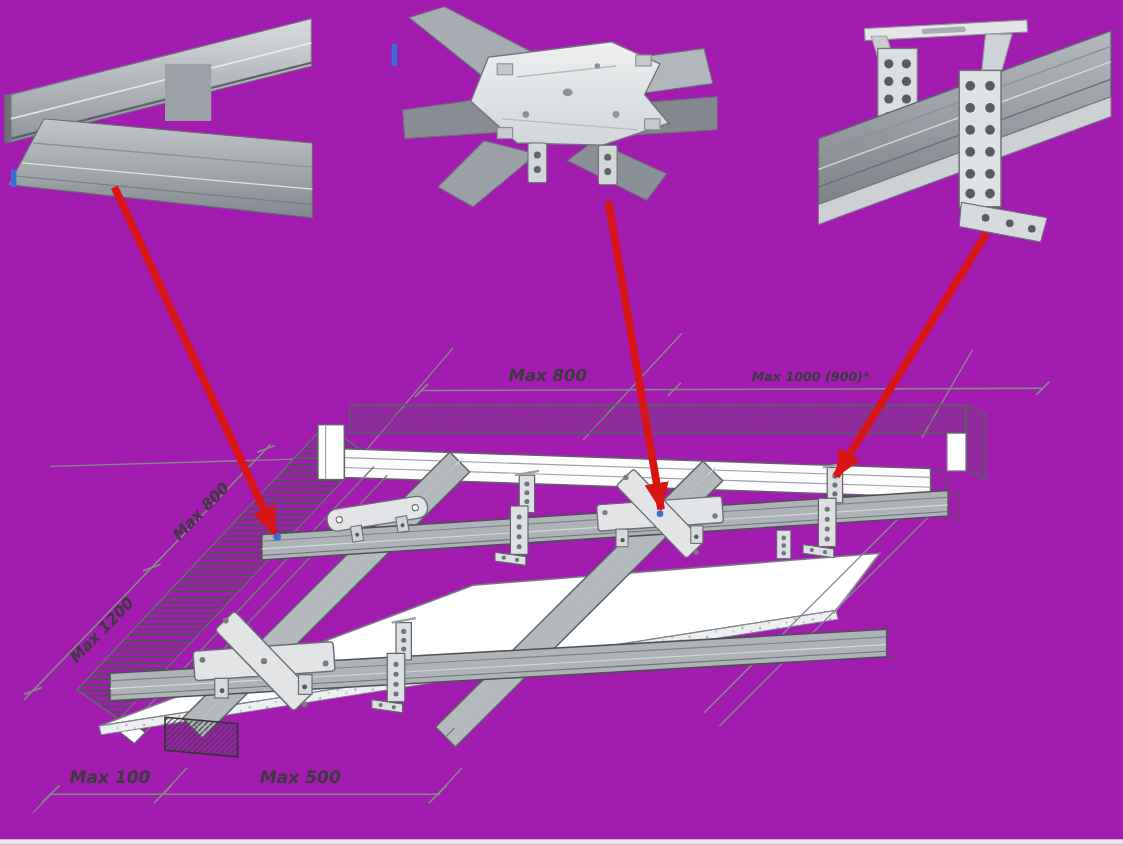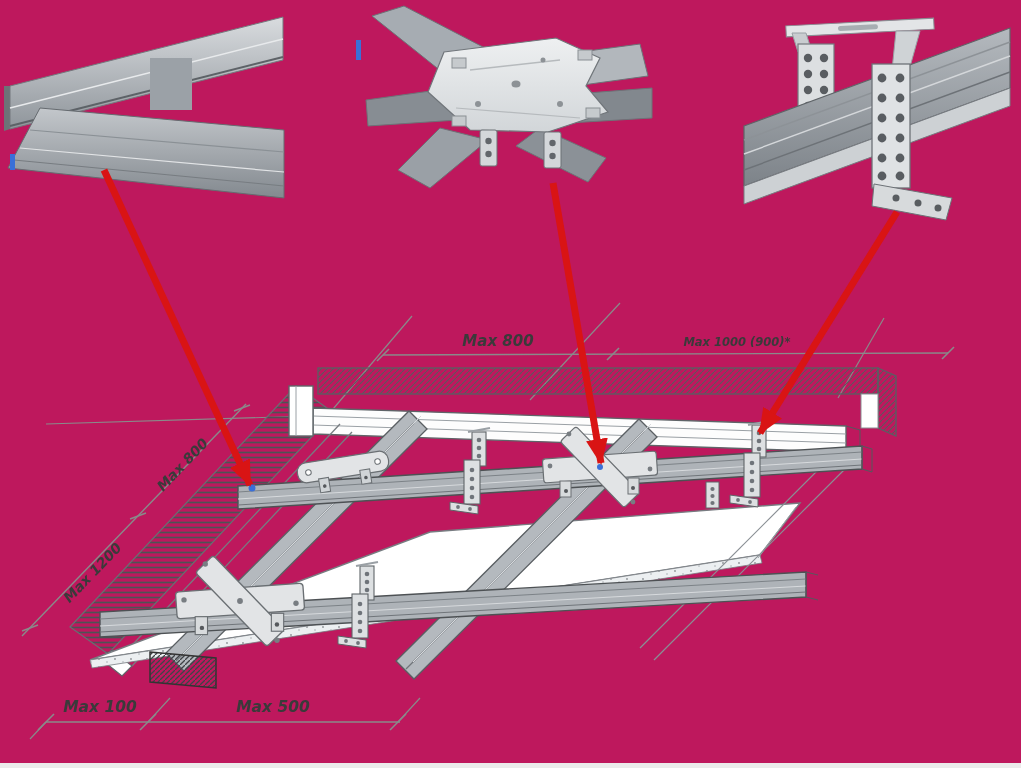--- a/index.html
+++ b/index.html
@@ -1,16 +1,16 @@
 <!DOCTYPE html>
 <html style="--arrow-red: #d91414; --marker-blue: #3a6fd8; --dimension-line: #8a8a8a; --drawing-line: #55595d; --label-text: #3a3a3a; --metal-light: #e4e6e8; --metal-mid: #b7bbc0; --metal-dark: #8e9398;"><head>
 <meta charset="utf-8">
 <style>
   html,body{margin:0;padding:0;background:#ffffff;}
-  .stage{position:relative;width:1021px;height:768px;background:#be185d;overflow:hidden;
+  .stage{position:relative;width:1021px;height:768px;background:#a21caf;overflow:hidden;
          font-family:"DejaVu Sans","Liberation Sans",sans-serif;}
   svg{position:absolute;left:0;top:0;}
   .dim-line{stroke:var(--dimension-line,#8a8a8a);stroke-width:1.4;fill:none;}
   .dim-tick{stroke:var(--dimension-line,#8a8a8a);stroke-width:1.6;}
   .ext-line{stroke:var(--dimension-line,#9a9a9a);stroke-width:1.2;}
   .dim-label{fill:var(--label-text,#3a3a3a);font-style:italic;font-weight:bold;
              font-family:"DejaVu Sans","Liberation Sans",sans-serif;}
   .outline{stroke:var(--drawing-line,#55595d);fill:none;}
   .red-arrow{stroke:var(--arrow-red,#d91414);stroke-width:7;fill:none;}
   .arrow-head{fill:var(--arrow-red,#d91414);}

